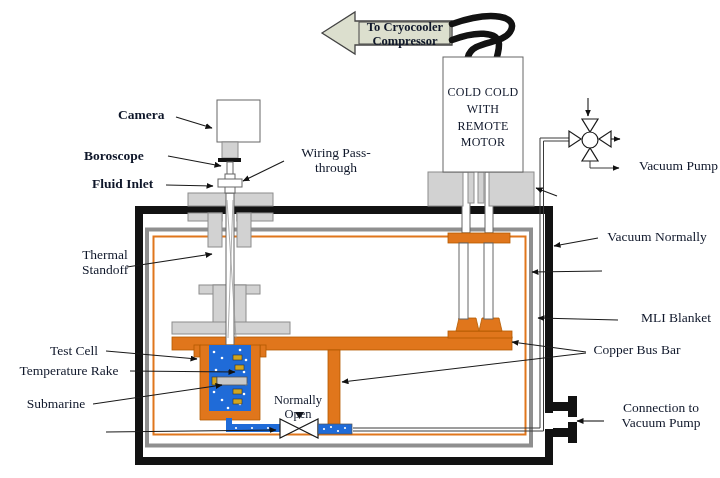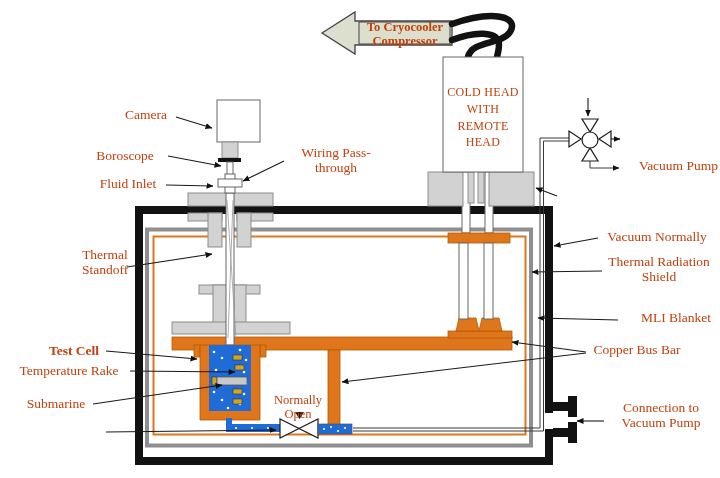--- a/index.html
+++ b/index.html
@@ -1,21 +1,21 @@
 <!DOCTYPE html>
 <html style="--wall-black: #121212; --shield-gray: #8f8f8f; --copper: #E0761C; --liquid-blue: #1F6BD8; --sensor-gold: #D1A51F; --metal-gray: #D2D2D2; --arrow-fill: #DCDFCE;"><head>
 <meta charset="utf-8">
 <style>
   html,body{margin:0;padding:0;background:#fff;}
   #stage{position:relative;width:720px;height:478px;background:#fff;overflow:hidden;
          font-family:"Liberation Serif","DejaVu Serif",serif;color:#111;}
   #art{position:absolute;left:0;top:0;}
-  .lbl{position:absolute;font-size:13.5px;line-height:1.12;text-align:center;color:#c2410c;}
+  .lbl{position:absolute;font-size:13.5px;line-height:1.12;text-align:center;color:#0f172a;}
   .nowrap{white-space:nowrap;}
-  .right{text-align:center;}
+  .right{text-align:left;font-weight:bold;}
   .left{text-align:right;}
   .small{font-size:12.5px;}
   .bold{font-weight:600;}
   
   .wall{fill:none;stroke:var(--wall-black);stroke-width:8;}
   .shield{fill:none;stroke:var(--shield-gray);stroke-width:4;}
   .liner{fill:none;stroke:var(--copper);stroke-width:2;}
   .metal{fill:var(--metal-gray);stroke:#8c8c8c;stroke-width:1;}
   .whitepipe{fill:#fff;stroke:#666;stroke-width:1;}
   .copper{fill:var(--copper);stroke:#b35a00;stroke-width:0.8;}
@@ -202,26 +202,25 @@
     <line class="leader" x1="604" y1="421" x2="577" y2="421"></line>
     <line class="leader" x1="588" y1="98" x2="588" y2="116"></line>
   </g>
 </svg>
 
 <div class="lbl right" style="left:118px;top:107px;width:56px;">Camera</div>
 <div class="lbl right" style="left:84px;top:148px;width:82px;">Boroscope</div>
 <div class="lbl right nowrap" style="left:92px;top:176px;width:72px;">Fluid Inlet</div>
 <div class="lbl" style="left:286px;top:145px;width:100px;">Wiring Pass-through</div>
 <div class="lbl" style="left:64px;top:247px;width:82px;">Thermal Standoff</div>
-<div class="lbl nowrap" style="left:42px;top:343px;width:64px;font-weight:bold;">Test Cell</div>
+<div class="lbl nowrap" style="left:42px;top:343px;width:64px;">Test Cell</div>
 <div class="lbl nowrap" style="left:8px;top:363px;width:122px;">Temperature Rake</div>
 <div class="lbl nowrap" style="left:20px;top:396px;width:72px;">Submarine</div>
 <div class="lbl small" style="left:268px;top:393px;width:60px;">Normally Open</div>
 <div class="lbl small bold" style="left:359px;top:20px;width:92px;">To Cryocooler Compressor</div>
-<div class="lbl" style="left:444px;top:84px;width:78px;font-size:12px;letter-spacing:.3px;line-height:1.4;">COLD HEAD WITH REMOTE HEAD</div>
+<div class="lbl" style="left:444px;top:84px;width:78px;font-size:12px;letter-spacing:.3px;line-height:1.4;">COLD COLD WITH REMOTE MOTOR</div>
 <div class="lbl left nowrap" style="left:628px;top:158px;width:90px;">Vacuum Pump</div>
 <div class="lbl nowrap" style="left:598px;top:229px;width:118px;">Vacuum Normally</div>
-<div class="lbl" style="left:606px;top:254px;width:106px;">Thermal Radiation Shield</div>
 <div class="lbl nowrap" style="left:619px;top:310px;width:86px;margin-left:14px;">MLI Blanket</div>
 <div class="lbl nowrap" style="left:587px;top:342px;width:100px;">Copper Bus Bar</div>
 <div class="lbl" style="left:606px;top:400px;width:110px;">Connection to Vacuum Pump</div>
 
 </div>
 
 </body></html>

